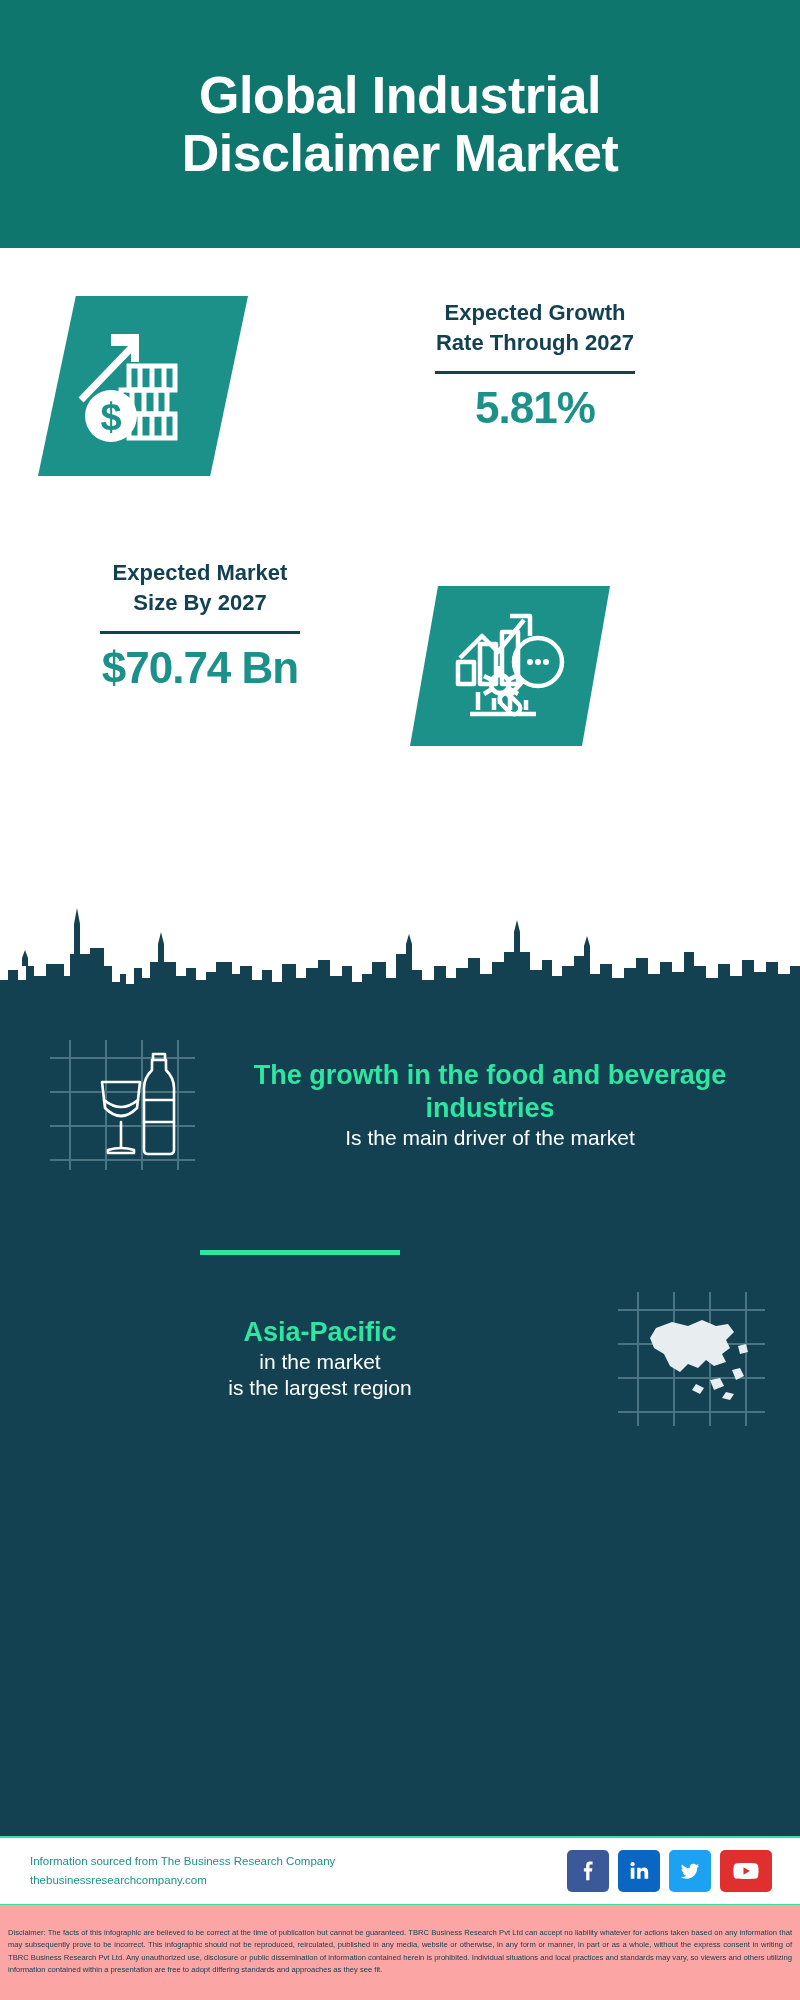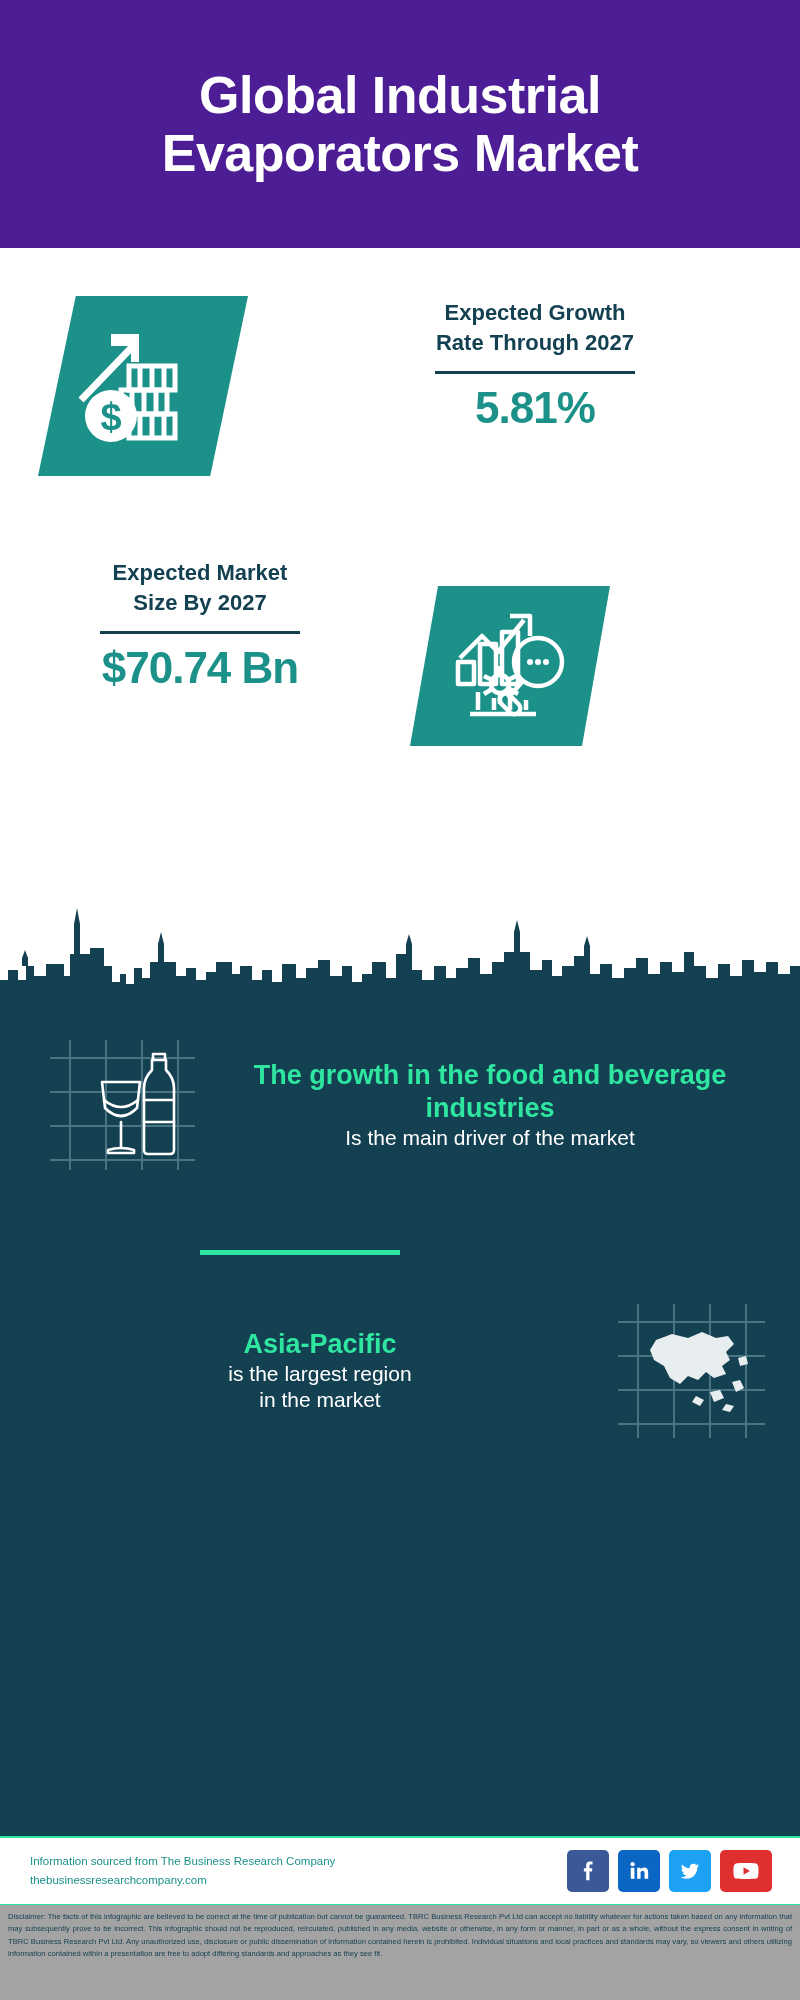--- a/index.html
+++ b/index.html
@@ -7,21 +7,21 @@
   body {
     font-family:"Liberation Sans", sans-serif;
     background:#ffffff;
     position:relative;
     overflow:hidden;
   }
   .infographic { width:800px; height:2000px; position:relative; display:flex; flex-direction:column; }
 
   
   .header {
-    background:#4c1d95;
+    background:#0f766e;
     height:248px;
     display:flex; align-items:center; justify-content:center;
     padding:0 60px;
   }
   .header-title {
     color:#ffffff;
     font-size:52px;
     font-weight:bold;
     line-height:1.12;
     text-align:center;
@@ -90,21 +90,21 @@
     display:block;
   }
 
   .insight {
     position:absolute;
     display:flex;
     align-items:center;
     gap:10px;
   }
   .insight-1 { left:40px; top:30px; width:730px; }
-  .insight-2 { left:40px; top:296px; width:730px; flex-direction:row-reverse; }
+  .insight-2 { left:40px; top:284px; width:730px; flex-direction:row-reverse; }
 
   .icon-box { width:160px; height:150px; flex:0 0 160px; position:relative; }
   .icon-box svg { position:absolute; inset:0; }
 
   .insight-copy { flex:1; text-align:center; padding:0 6px; }
   .hl {
     color:#2EE6A0;
     font-size:27px;
     font-weight:bold;
     line-height:1.22;
@@ -137,39 +137,39 @@
   .socials { display:flex; gap:9px; align-items:center; }
   .sq {
     width:42px; height:42px; border-radius:5px;
     display:flex; align-items:center; justify-content:center;
     color:#fff; font-weight:bold;
   }
   .sq svg { display:block; }
 
   
   .disclaimer {
-    background:#a3a3a3;
+    background:#fca5a5;
     height:96px;
-    padding:6px 8px 0 8px;
+    padding:22px 8px 0 8px;
     font-size:7.6px;
     color:#144152;
     line-height:1.62;
     text-align:justify;
     border-top:1px solid #2EE6A0;
   }
 </style>
 </head>
 <body>
 
 <div class="infographic">
 
   <div class="header">
     <div class="header-title">
       <div>Global Industrial</div>
-      <div>Evaporators Market</div>
+      <div>Disclaimer Market</div>
     </div>
   </div>
 
   <div class="stats">
 
     <div class="para para-left">
       <svg width="140" height="125" viewBox="0 0 140 125">
         <g fill="none" stroke="#ffffff" stroke-width="7">
           <path d="M8 76 L60 22"></path>
         </g>
@@ -276,22 +276,22 @@
             <path d="M122 86 L130 84 L134 92 L126 96 Z"></path>
             <path d="M100 96 L110 94 L114 102 L104 106 Z"></path>
             <path d="M86 100 L94 104 L90 110 L82 106 Z"></path>
             <path d="M116 108 L124 110 L120 116 L112 114 Z"></path>
             <path d="M128 62 L136 60 L138 68 L130 70 Z"></path>
           </g>
         </svg>
       </div>
       <div class="insight-copy">
         <span class="hl">Asia-Pacific</span>
+        <span class="sub">in the market</span>
         <span class="sub">is the largest region</span>
-        <span class="sub">in the market</span>
       </div>
     </div>
   </div>
 
   <div class="footer">
     <div class="footer-text">
       <div>Information sourced from The Business Research Company</div>
       <div>thebusinessresearchcompany.com</div>
     </div>
     <div class="socials">

